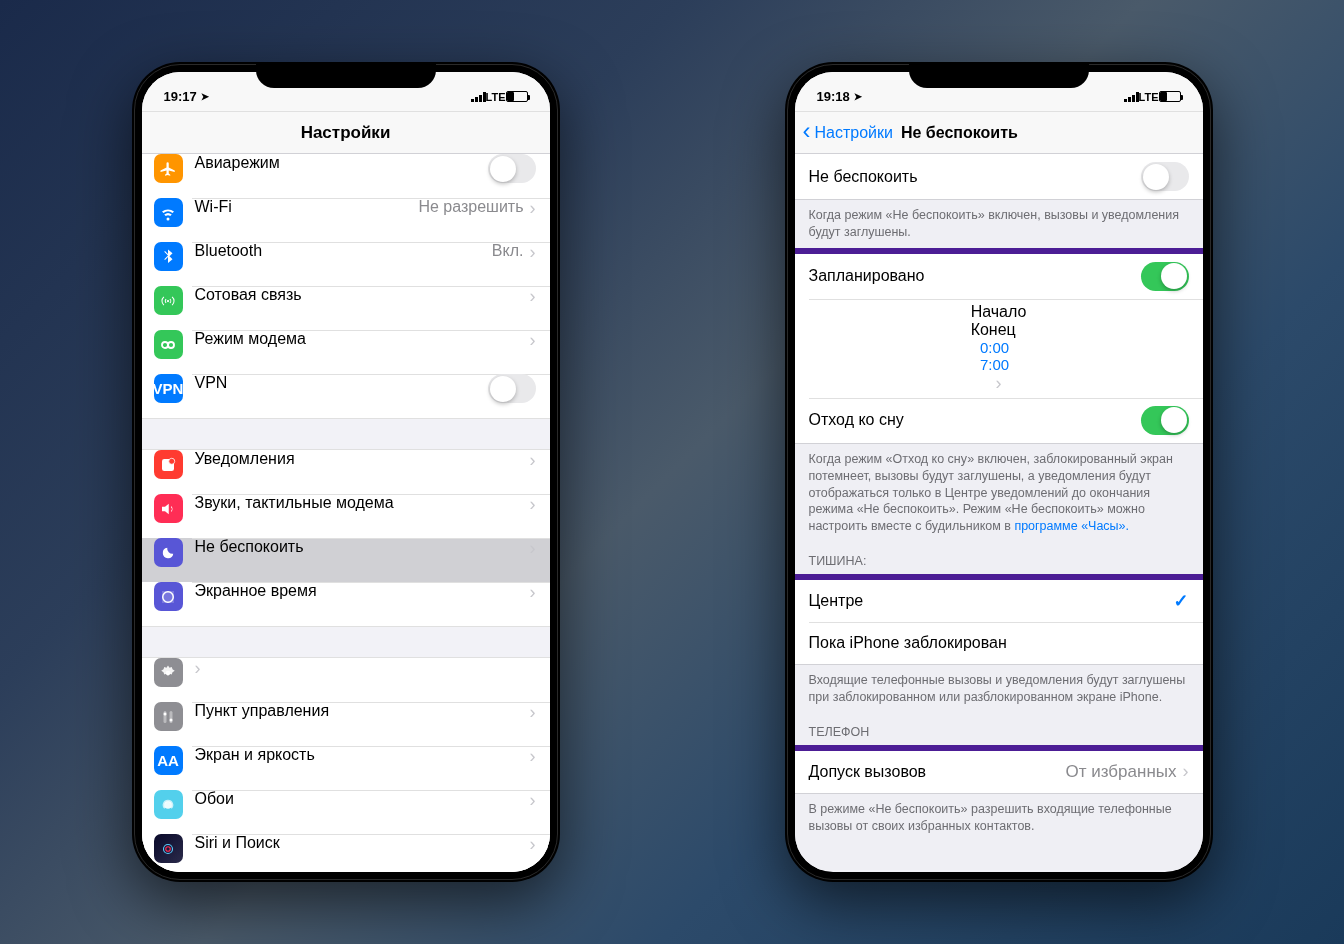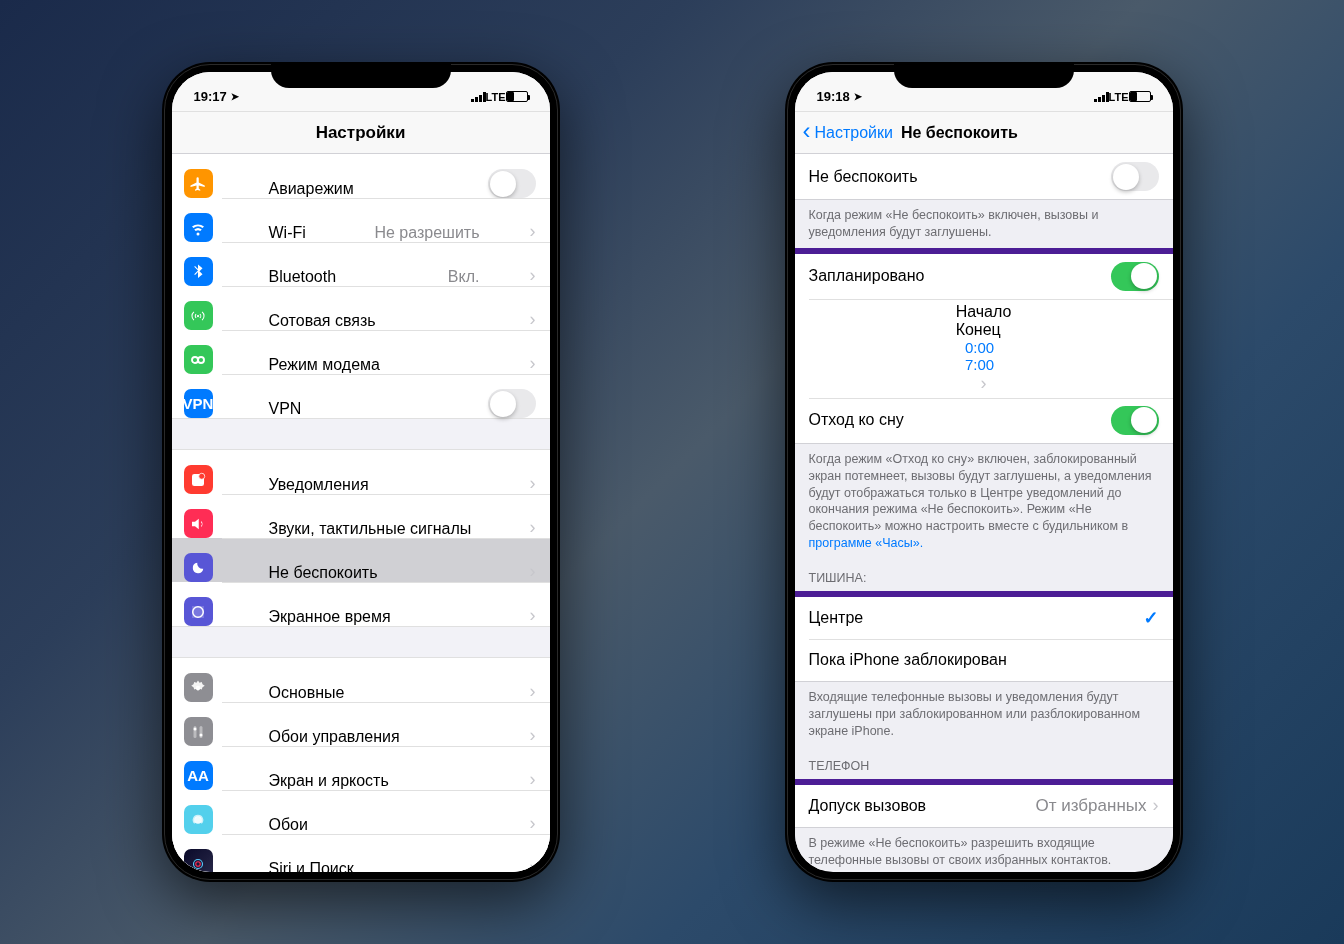--- a/index.html
+++ b/index.html
@@ -8,21 +8,21 @@
     background: linear-gradient(135deg, #1a2a4a 0%, #2c3e5a 30%, #4a5a6a 50%, #2c4a6a 70%, #1a3a5a 100%);
     width: 1344px;
     height: 944px;
     display: flex;
     justify-content: center;
     align-items: center;
     gap: 225px;
     overflow: hidden;
   }
   .phone {
-    width: 398px;
+    width: 428px;
     height: 820px;
     background: #000;
     border-radius: 48px;
     padding: 10px;
     box-shadow: 0 20px 60px rgba(0,0,0,0.6);
     position: relative;
   }
   .phone::before {
     content:"";
     position:absolute;
@@ -102,26 +102,25 @@
     justify-content: center;
     font-weight: 600;
     font-size: 17px;
     border-bottom: 1px solid #d1d1d6;
   }
   .list {
     background: #fff;
   }
   .row {
     display:flex;
-    align-items:flex-end;
+    align-items:flex-start;
     height:44px;
     padding:0 14px 0 12px;
     background:#fff;
     position:relative;
-    gap:44px;
   }
   .row + .row::before, .row.first-with-divider::before {
     content:"";
     position:absolute;
     left:50px;
     right:0;
     top:0;
     height:1px;
     background:#e0e0e0;
   }
@@ -365,21 +364,21 @@
         <div class="label">Уведомления</div>
         <div class="chevron">›</div>
       </div>
 
       <div class="row">
         <div class="icon ic-sound">
           <svg viewBox="0 0 24 24" fill="#fff">
               <path d="M4 9v6h4l5 4V5L8 9zM16 8a5 5 0 0 1 0 8v-1.5a3.5 3.5 0 0 0 0-5z"></path>
             </svg>
         </div>
-        <div class="label">Звуки, тактильные сигналы</div>
+        <div class="label">Звуки, тактильные модема</div>
         <div class="chevron">›</div>
       </div>
 
       <div class="row selected">
         <div class="icon ic-dnd">
           <svg viewBox="0 0 24 24" fill="#fff">
               <path d="M19 13a7 7 0 0 1-8-8 7 7 0 1 0 8 8z"></path>
             </svg>
         </div>
         <div class="label">Не беспокоить</div>
@@ -399,34 +398,33 @@
 
       <div class="group-gap"></div>
 
       <div class="row">
         <div class="icon ic-general">
           <svg viewBox="0 0 24 24" fill="#fff">
               <circle cx="12" cy="12" r="3"></circle>
               <path d="M12 2l2 3 3-1 1 3 3 2-3 2-1 3-3-1-2 3-2-3-3 1-1-3-3-2 3-2 1-3 3 1z" fill-opacity="0.9"></path>
             </svg>
         </div>
-        <div class="label">Основные</div>
         <div class="chevron">›</div>
       </div>
 
       <div class="row">
         <div class="icon ic-control">
           <svg viewBox="0 0 24 24" fill="#fff">
               <circle cx="8" cy="8" r="2"></circle>
               <rect x="6" y="4" width="4" height="16" rx="2" fill-opacity="0.4"></rect>
               <circle cx="16" cy="16" r="2"></circle>
               <rect x="14" y="4" width="4" height="16" rx="2" fill-opacity="0.4"></rect>
             </svg>
         </div>
-        <div class="label">Обои управления</div>
+        <div class="label">Пункт управления</div>
         <div class="chevron">›</div>
       </div>
 
       <div class="row">
         <div class="icon ic-display">AA</div>
         <div class="label">Экран и яркость</div>
         <div class="chevron">›</div>
       </div>
 
       <div class="row">

